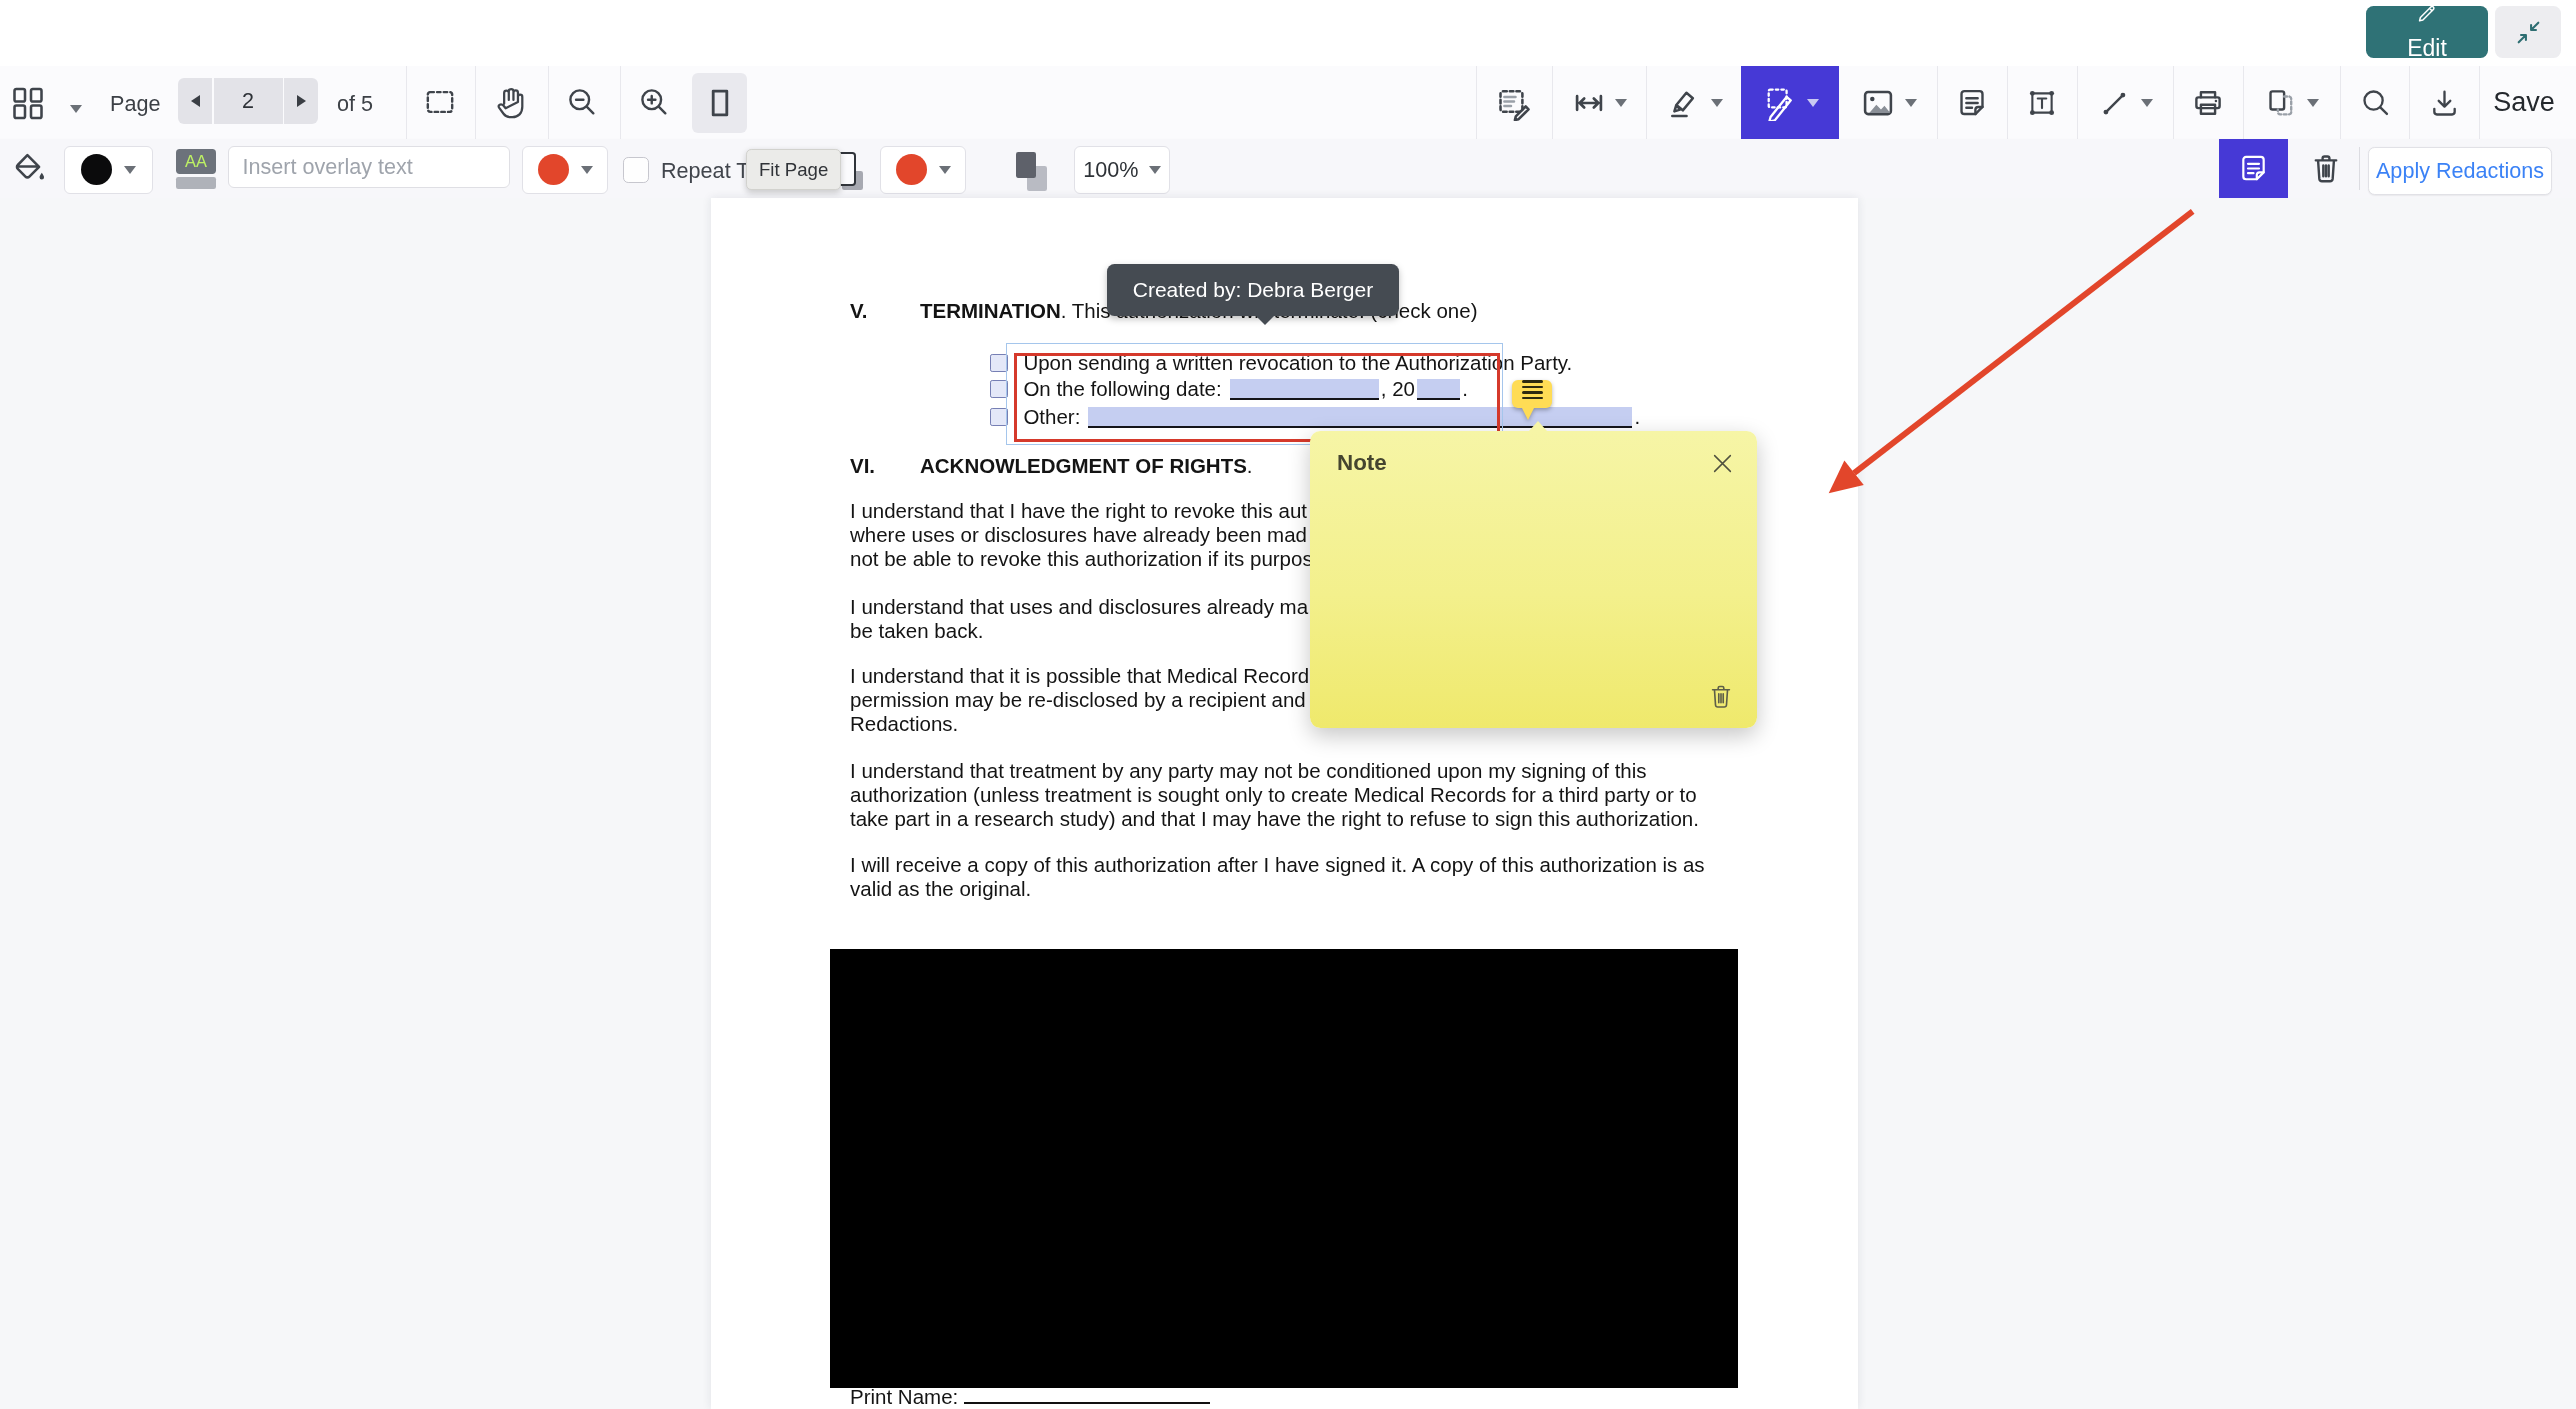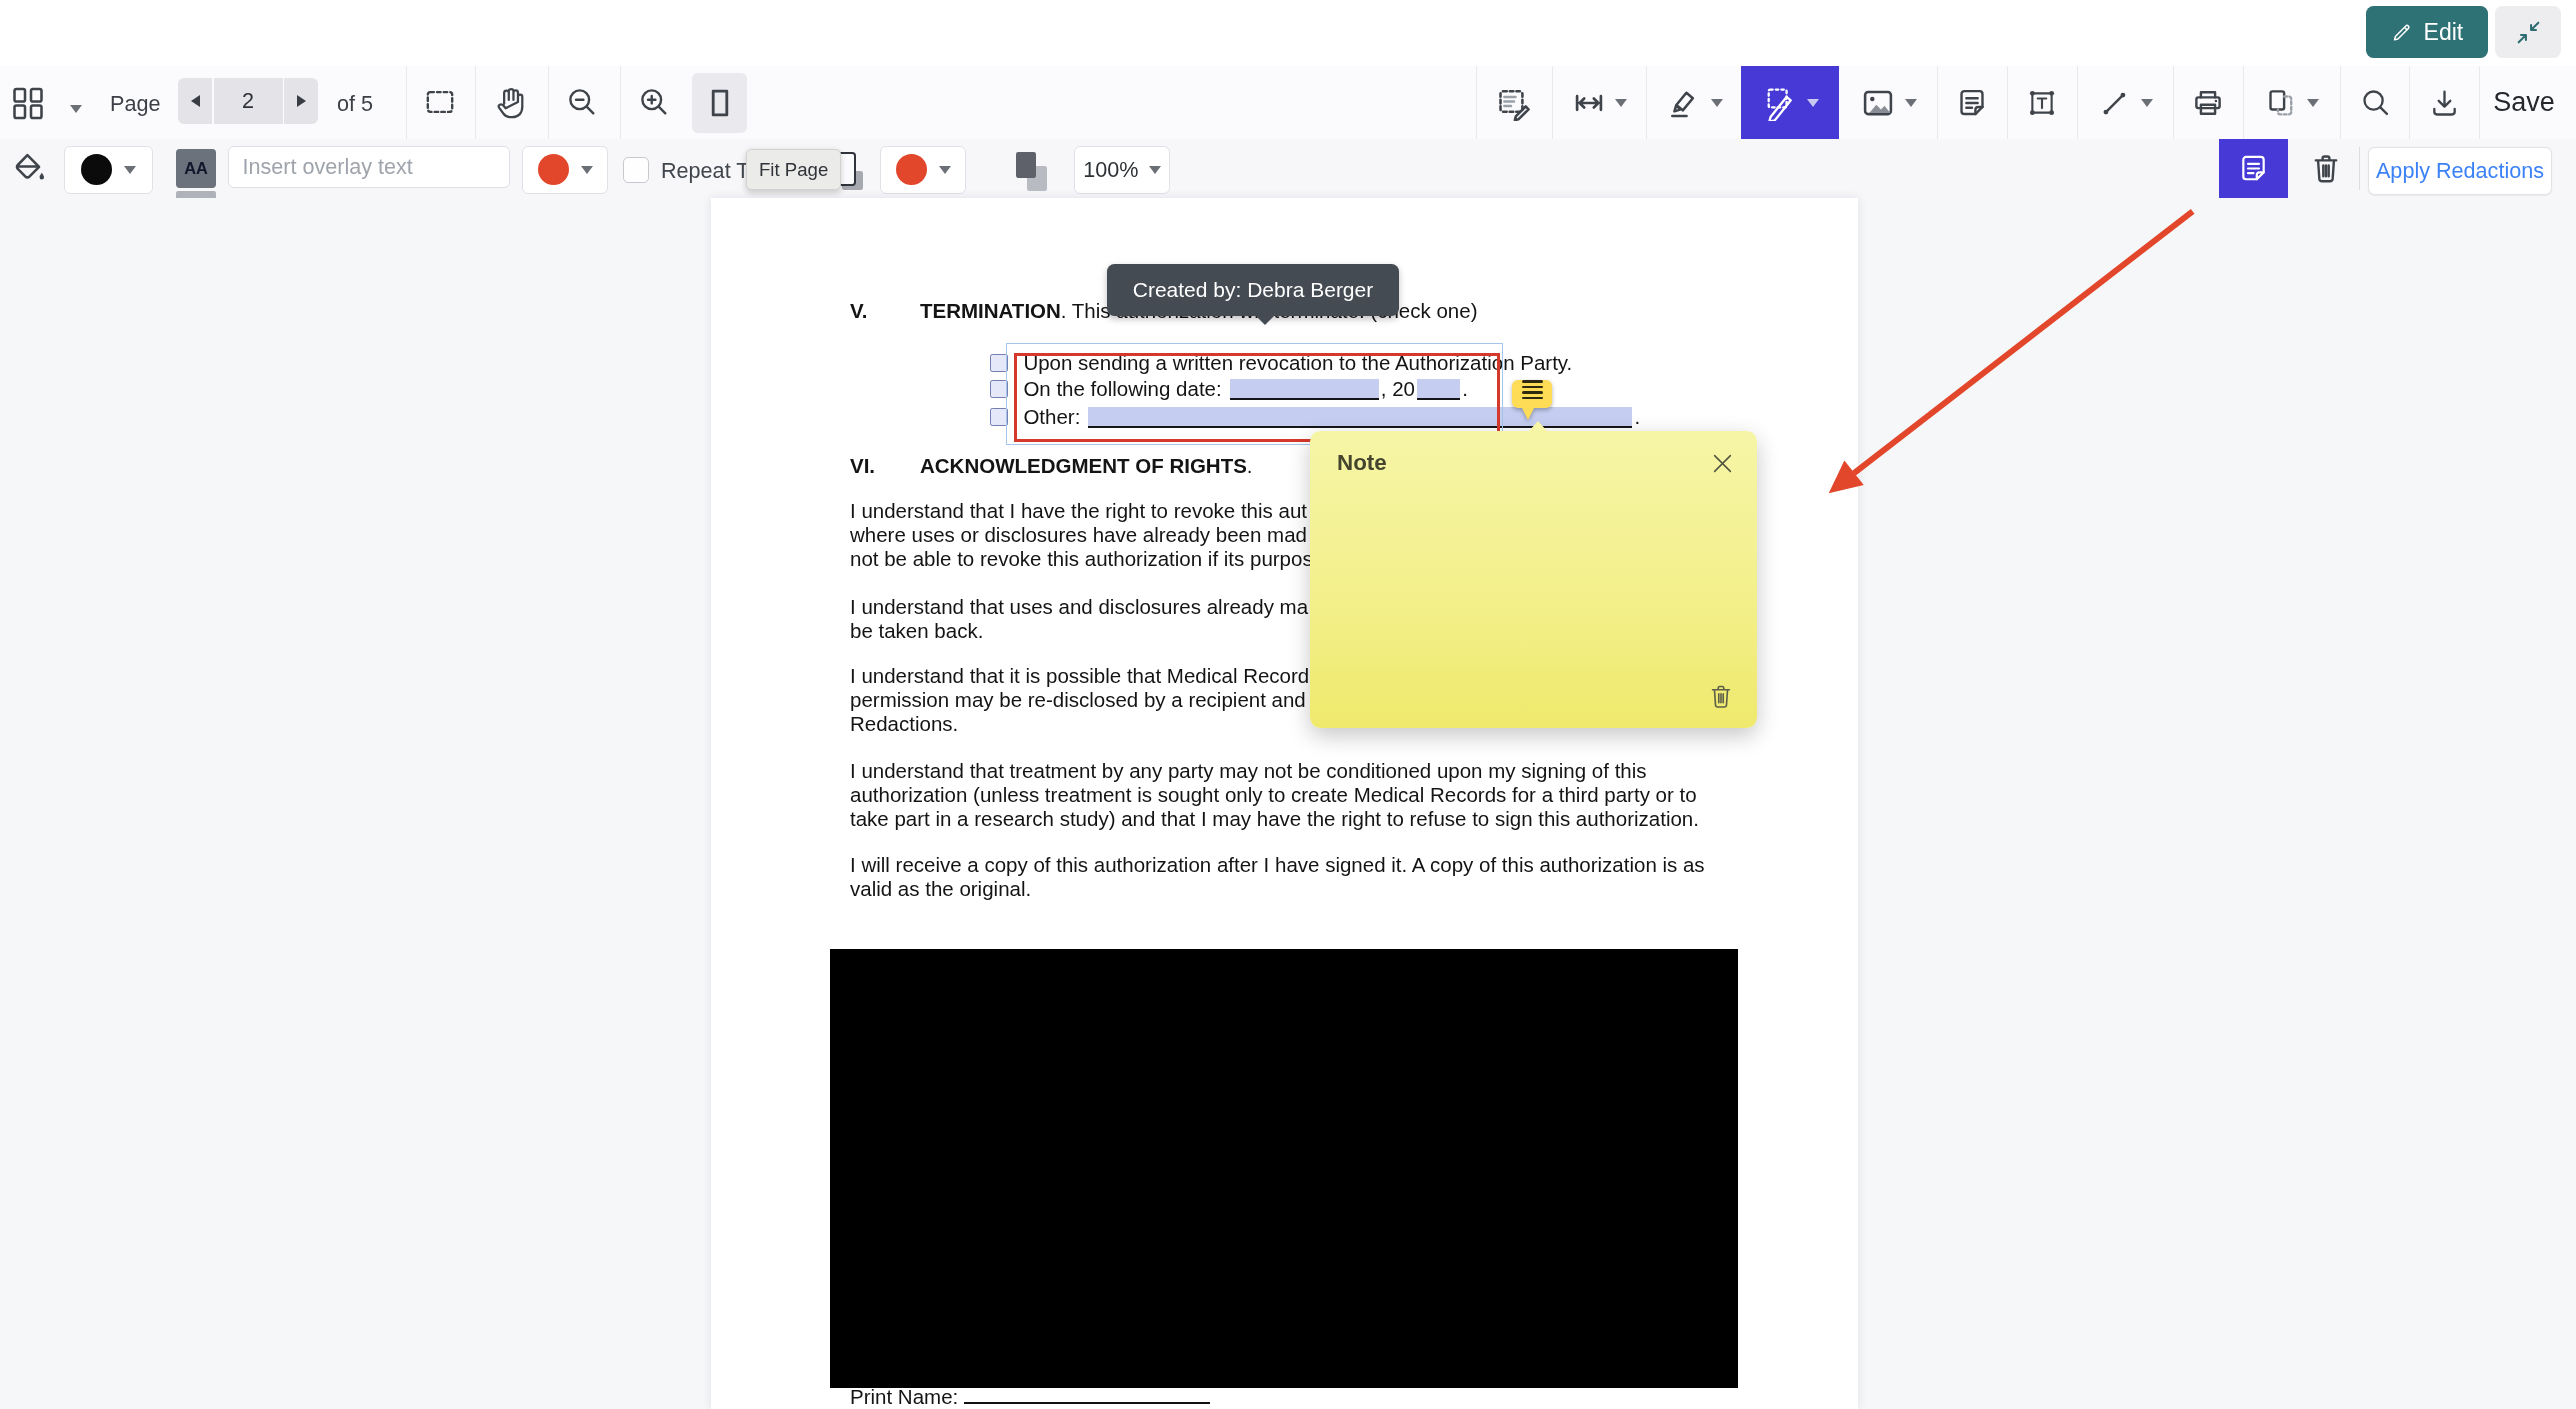--- a/index.html
+++ b/index.html
@@ -4,21 +4,21 @@
 <style>
   html,body{margin:0;padding:0;background:#F6F7F9;}
   #app{position:relative;width:2576px;height:1410px;overflow:hidden;
        font-family:"Liberation Sans","DejaVu Sans",sans-serif;color:#3C4046;}
   svg{display:block}
   .ic{stroke:#3F444B;fill:none;stroke-width:1.7;stroke-linecap:round;stroke-linejoin:round;}
 
   
   .topbar{position:absolute;left:0;top:0;width:2576px;height:66px;background:#FFFFFF;border-bottom:0.7px solid #E2E2E8;}
   .edit-btn{position:absolute;left:2366px;top:6px;width:122px;height:52px;border-radius:7.5px;background:#2F7276;
-            display:flex;align-items:center;justify-content:center;gap:10.4px;color:#fff;font-size:23px;font-weight:500;cursor:pointer;}
+            display:flex;align-items:center;justify-content:center;gap:10.4px;color:#fff;font-size:23px;font-weight:500;cursor:pointer;flex-direction:column;}
   .collapse-btn{position:absolute;left:2495px;top:6px;width:66px;height:52px;border-radius:7.5px;background:#EDEDF0;
             display:flex;align-items:center;justify-content:center;cursor:pointer;}
 
   
   .row1{position:absolute;left:0;top:66px;width:2576px;height:73px;background:#FBFBFD;border-bottom:0.7px solid #E2E2E8;}
   .abs{position:absolute;}
   .tlabel{font-size:21.6px;color:#3C4046;}
   .vsep{position:absolute;top:0;width:0.7px;height:73px;background:#E8E8ED;}
   .stepper{position:absolute;left:178px;top:12px;height:46px;display:flex;gap:1.5px;border-radius:6px;overflow:hidden;}
   .stepper>div{background:#E3E3E8;display:flex;align-items:center;justify-content:center;}
@@ -38,21 +38,21 @@
 
   
   .row2{position:absolute;left:0;top:139px;width:2576px;height:59px;background:#F7F7FA;border-bottom:0.7px solid #DDDDE3;
         box-shadow:0 1.5px 3.7px rgba(50,55,70,.08);}
   .swatch{position:absolute;top:6.7px;height:46px;background:#fff;border:0.7px solid #E1E1E7;border-radius:6px;
           display:flex;align-items:center;justify-content:center;gap:12px;cursor:pointer;}
   .dot{width:31px;height:31px;border-radius:50%;}
   .dot.black{background:#0B0B0C;}
   .dot.red{background:#E2462B;}
   .aa-wrap{position:absolute;left:176px;top:9.7px;width:40px;cursor:pointer;}
-  .aa-top{height:39px;background:#6C727B;border-radius:3.7px;color:#0f172a;font-size:16.4px;font-weight:700;
+  .aa-top{height:25px;background:#6C727B;border-radius:3.7px;color:#bef264;font-size:16.4px;font-weight:400;
           display:flex;align-items:center;justify-content:center;}
   .aa-bar{margin-top:3.7px;height:11.2px;background:#AFB2B9;border-radius:2.2px;}
   .overlay-input{position:absolute;left:228px;top:6.7px;width:282px;height:42px;box-sizing:border-box;border:0.7px solid #DFDFE4;
           border-radius:6px;padding:0 13.4px;font-size:21.6px;color:#be185d;background:#fff;outline:none;
           font-family:"Liberation Sans","DejaVu Sans",sans-serif;}
   .overlay-input::placeholder{color:#9FA4AC;}
   .ckbox-ui{position:absolute;left:623px;top:18px;width:24px;height:24px;border:1.5px solid #C7C7CE;border-radius:5.2px;background:#FEFEFE;cursor:pointer;}
   .repeat-lbl{position:absolute;left:661px;top:19.4px;font-size:21.6px;color:#41454C;white-space:nowrap;}
   .fitpage-tip{position:absolute;left:746px;top:9.7px;height:39px;padding:0 12px;background:#EBEBE9;border:0.7px solid #D2D2CE;
           border-radius:5.2px;box-shadow:0 2.2px 6px rgba(0,0,0,.18);font-size:18.6px;color:#303338;line-height:39px;z-index:6;}

